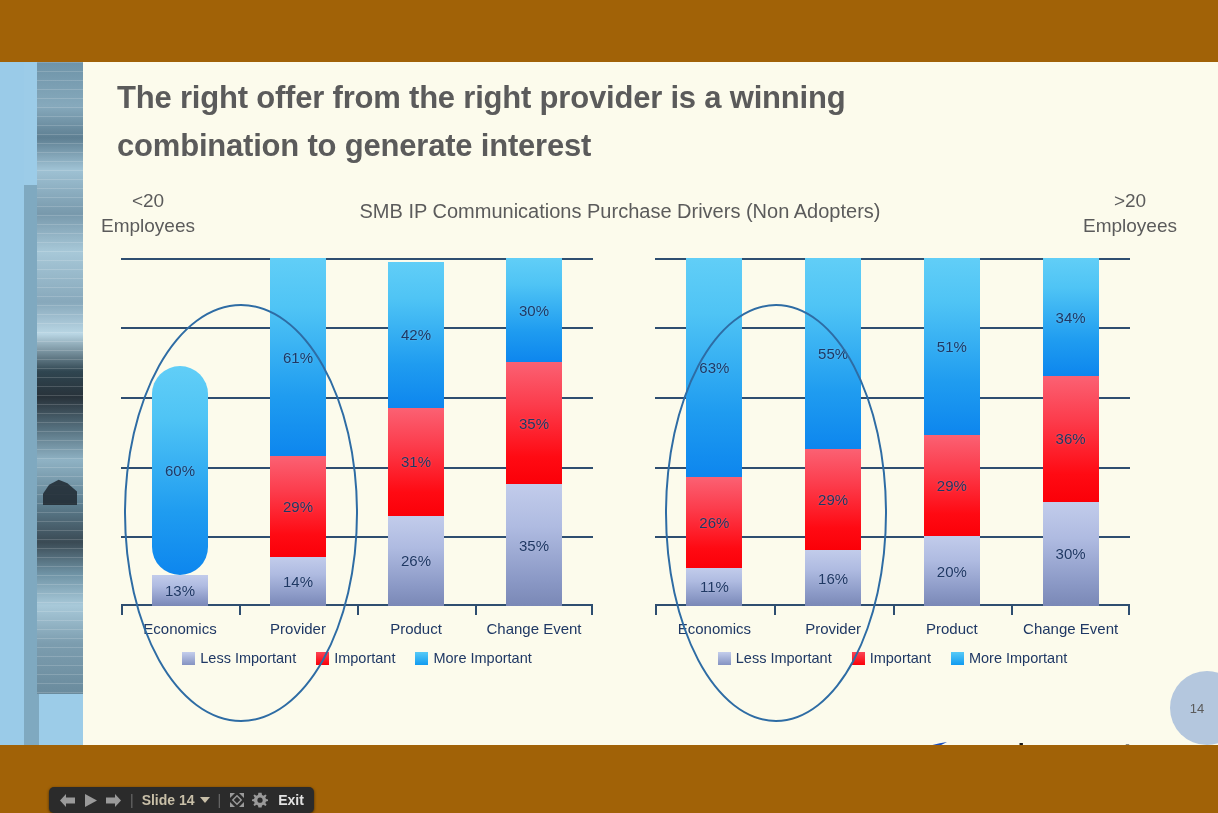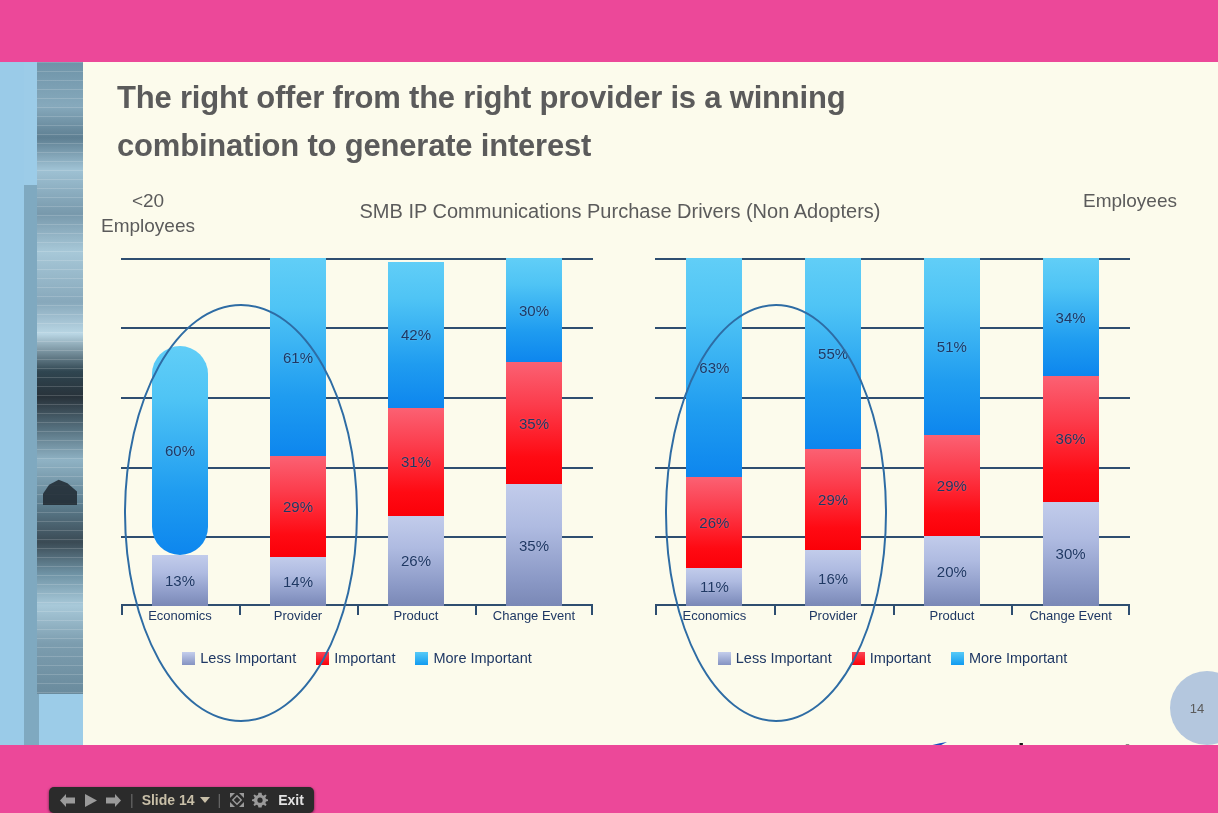--- a/index.html
+++ b/index.html
@@ -7,21 +7,21 @@
     width: 1218px; height: 813px;
     background: #000;
     font-family: "Liberation Sans", sans-serif;
     overflow: hidden;
   }
 
   
   #viewer {
     position: relative;
     width: 1218px; height: 813px;
-    background: #ec4899;
+    background: #a16207;
   }
 
   
   #slide {
     position: absolute;
     left: 0; top: 62px;
     width: 1218px; height: 683px;
     background: #FCFBEC;
     overflow: hidden;
   }
@@ -131,22 +131,22 @@
   .seg.less { background: linear-gradient(180deg,#C2CCEB 0%, #AFBBE1 35%, #8B99C6 78%, #7A88B6 100%); }
   .seg span { text-shadow: 0 0 2px rgba(255,255,255,.25); }
 
   
   .cats {
     position: absolute; left: 0; top: 348px;
     width: 100%; height: 38px; display: flex;
   }
   .cat {
     flex: 1 1 0; position: relative;
-    text-align: center; font-size: 13px; color: #1F3864;
-    padding-top: 2px;
+    text-align: center; font-size: 15px; color: #1F3864;
+    padding-top: 14px;
   }
   .cat:before {
     content: ""; position: absolute; left: 0; top: 0;
     width: 2px; height: 9px; background: #2E4E70;
   }
   .cats:after {
     content: ""; position: absolute; right: 0; top: 0;
     width: 2px; height: 9px; background: #2E4E70;
   }
 
@@ -222,40 +222,41 @@
       <div class="photo"></div>
     </div>
 
     <div id="title">The right offer from the right provider is a winning combination to generate interest</div>
 
     <div class="emp-label" id="emp-left">
       <div>&lt;20</div>
       <div>Employees</div>
     </div>
     <div class="emp-label" id="emp-right">
+      <div>&gt;20</div>
       <div>Employees</div>
     </div>
 
     <div id="chart-title">SMB IP Communications Purchase Drivers (Non Adopters)</div>
 
     <div class="panel" id="panel-left">
       <div class="plot">
         <div class="gridline" style="top:0px"></div>
         <div class="gridline" style="top:69px"></div>
         <div class="gridline" style="top:139px"></div>
         <div class="gridline" style="top:209px"></div>
         <div class="gridline" style="top:278px"></div>
         <div class="axis-line"></div>
         <div class="groups">
             <div class="group">
               <div class="bar">
                 <div class="seg more" style="height: 208.8px; border-radius: 28px;">
                   <span>60%</span>
                 </div>
-                <div class="seg less" style="height: 51px; text-align: center;">
+                <div class="seg less" style="height: 31px; text-align: center;">
                   <span>13%</span>
                 </div>
               </div>
             </div>
             <div class="group">
               <div class="bar">
                 <div class="seg more" style="height: 198.36px;">
                   <span>61%</span>
                 </div>
                 <div class="seg imp" style="height: 100.92px;">

